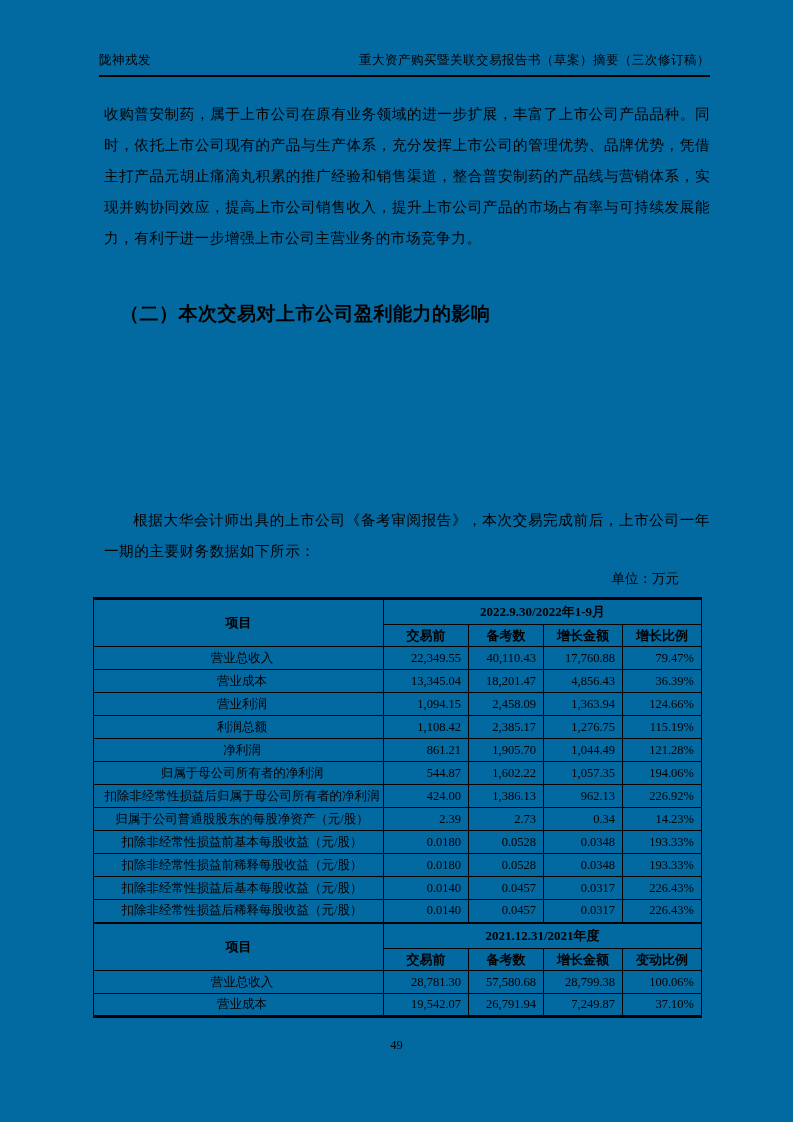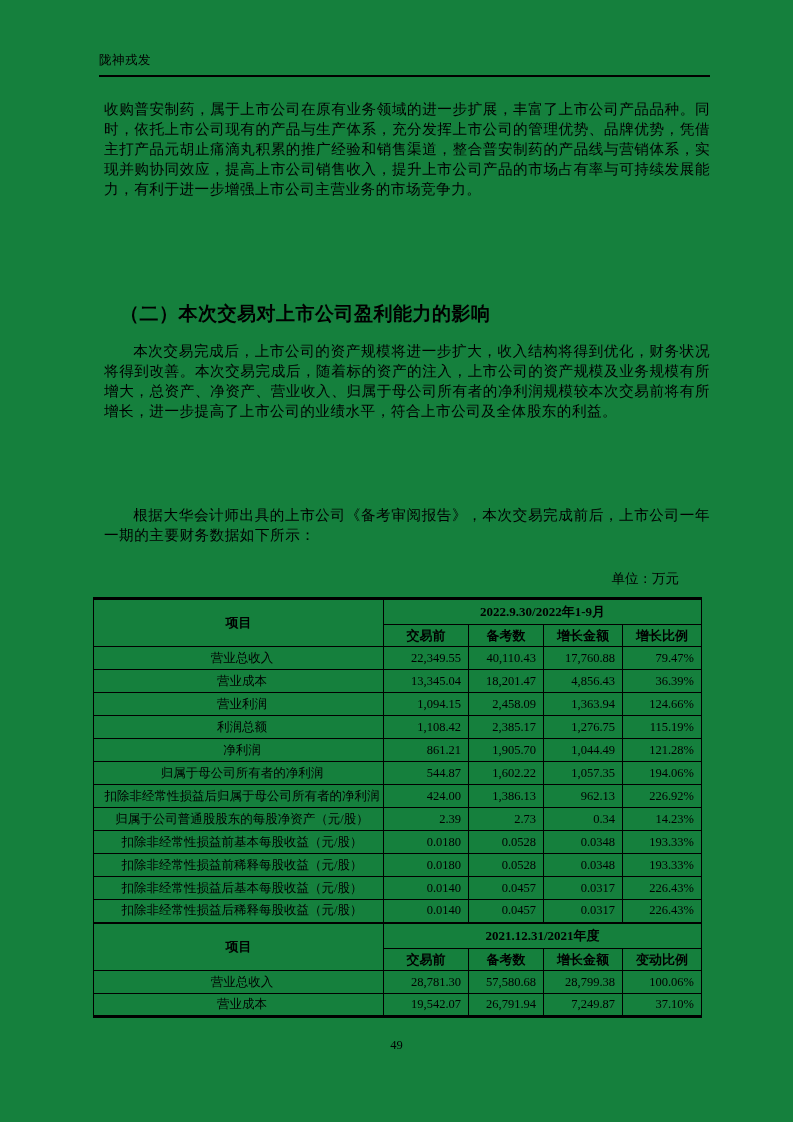--- a/index.html
+++ b/index.html
@@ -1,20 +1,20 @@
 <!DOCTYPE html>
 <html><head>
 <meta charset="utf-8">
 <style>
   * { margin:0; padding:0; box-sizing:border-box; }
   html,body { background:#e8e8e8; }
   .page {
     position:relative;
     width:793px; height:1122px;
-    background:#15803d;
+    background:#0369a1;
     color:#000;
     font-family:"Liberation Serif","DejaVu Serif",serif;
     margin:0 auto;
     overflow:hidden;
   }
   
   .doc-header {
     position:absolute;
     left:99px; top:52px;
     width:611px;
@@ -25,21 +25,21 @@
     padding-bottom:6px;
     font-size:12.5px;
     letter-spacing:0.5px;
   }
   
   .para {
     position:absolute;
     left:104px;
     width:606px;
     font-size:14.6px;
-    line-height:20px;
+    line-height:31px;
     text-align:justify;
     letter-spacing:0.5px;
   }
   .para.indent { text-indent:2em; }
   .p1 { top:99px; }
   .section-heading {
     position:absolute;
     left:120px; top:301px;
     width:606px;
     font-family:Liberation Serif, serif;
@@ -88,27 +88,27 @@
     font-size:12.5px;
   }
 </style>
 </head>
 <body>
 
 <div class="page">
 
   <div class="doc-header">
     <span>陇神戎发</span>
+    <span>重大资产购买暨关联交易报告书（草案）摘要（三次修订稿）</span>
   </div>
 
   <p class="para p1">收购普安制药，属于上市公司在原有业务领域的进一步扩展，丰富了上市公司产品品种。同时，依托上市公司现有的产品与生产体系，充分发挥上市公司的管理优势、品牌优势，凭借主打产品元胡止痛滴丸积累的推广经验和销售渠道，整合普安制药的产品线与营销体系，实现并购协同效应，提高上市公司销售收入，提升上市公司产品的市场占有率与可持续发展能力，有利于进一步增强上市公司主营业务的市场竞争力。</p>
 
   <h2 class="section-heading">（二）本次交易对上市公司盈利能力的影响</h2>
 
-  <p class="para indent p2">本次交易完成后，上市公司的资产规模将进一步扩大，收入结构将得到优化，财务状况将得到改善。本次交易完成后，随着标的资产的注入，上市公司的资产规模及业务规模有所增大，总资产、净资产、营业收入、归属于母公司所有者的净利润规模较本次交易前将有所增长，进一步提高了上市公司的业绩水平，符合上市公司及全体股东的利益。</p>
 
   <p class="para indent p3">根据大华会计师出具的上市公司《备考审阅报告》，本次交易完成前后，上市公司一年一期的主要财务数据如下所示：</p>
 
   <div class="unit-label">单位：万元</div>
 
   <table class="fin">
     <colgroup>
       <col style="width:290px">
         <col style="width:85px">
         <col style="width:75px">

